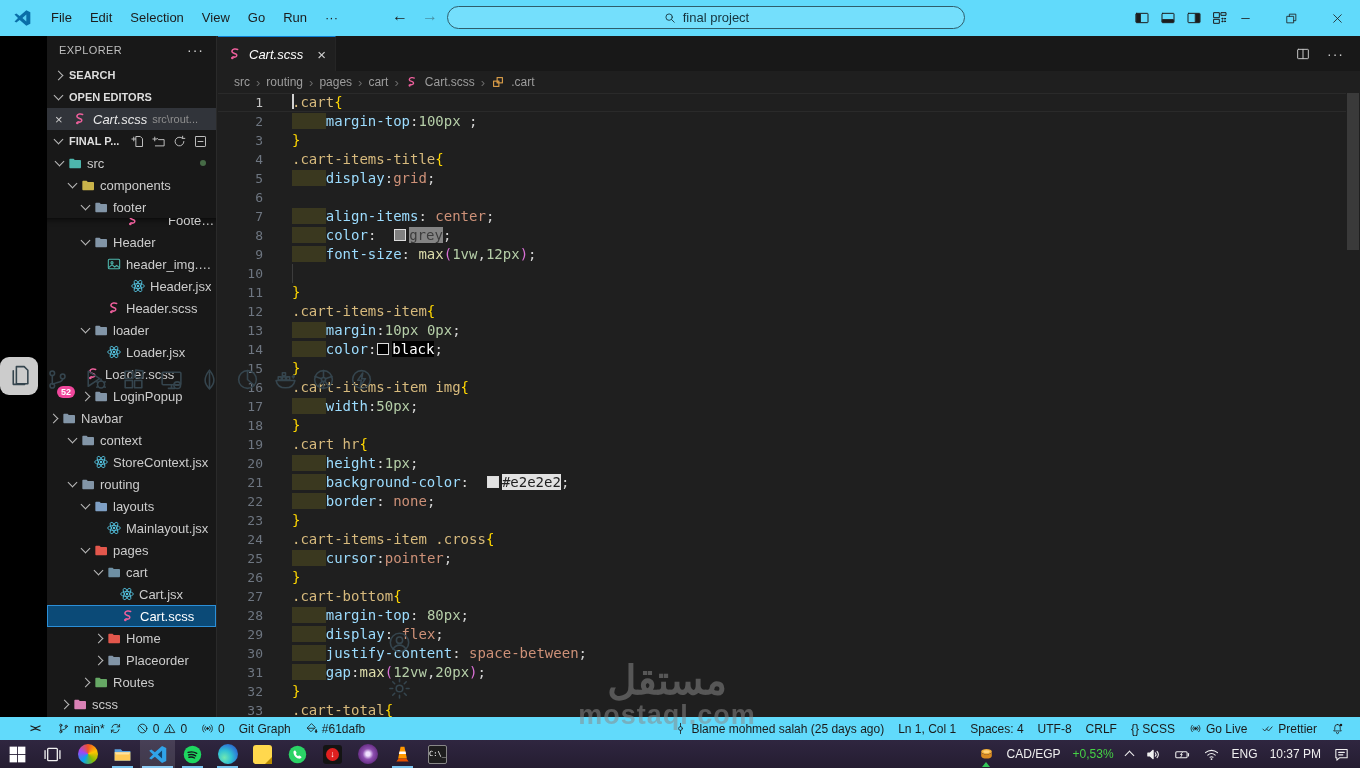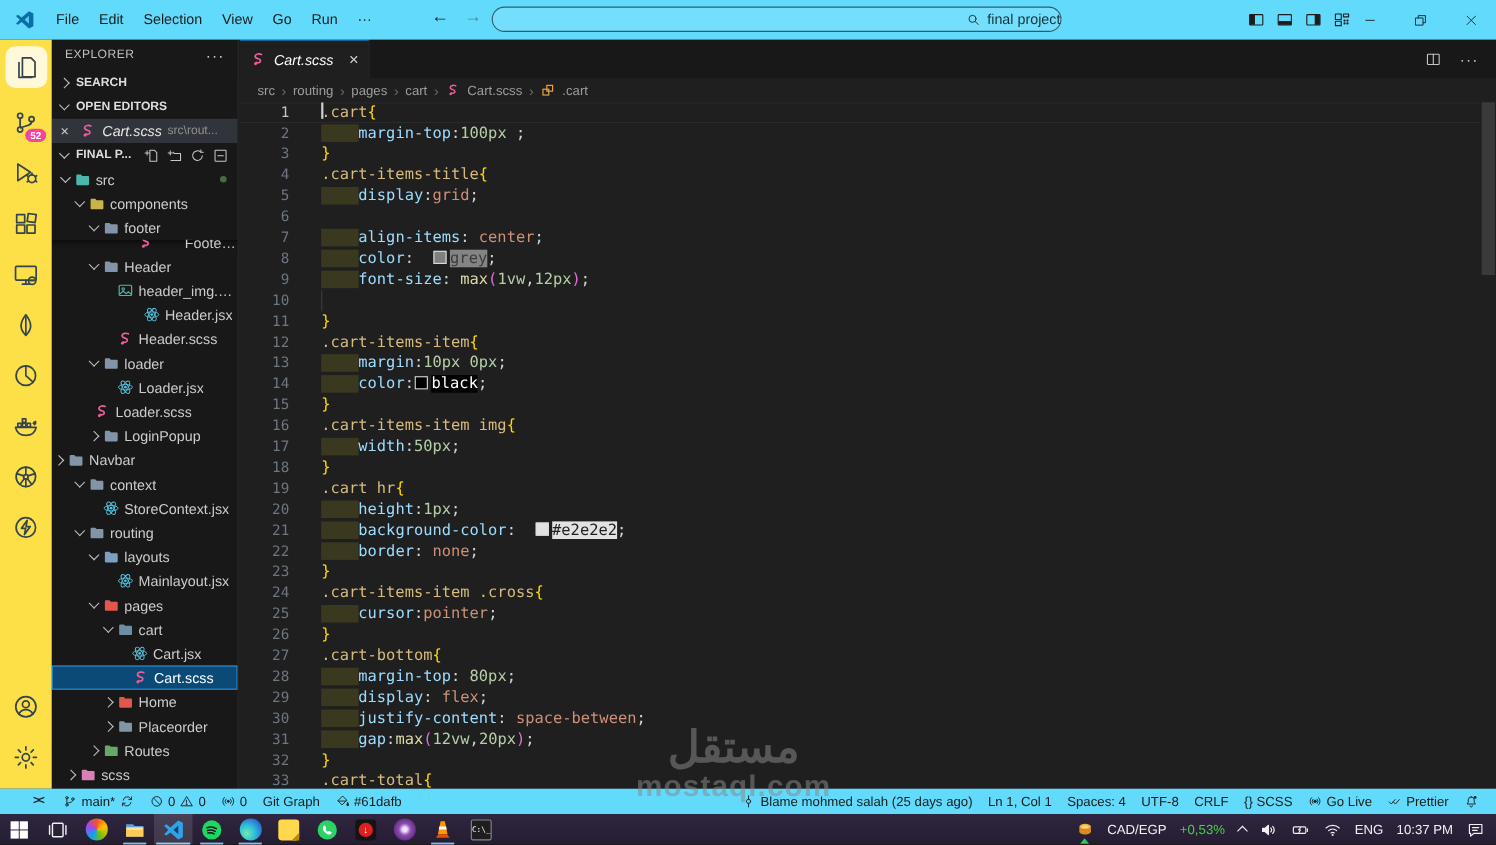--- a/index.html
+++ b/index.html
@@ -8,32 +8,32 @@
 
   
   .titlebar{position:absolute;left:0;top:0;width:100%;height:36px;background:#61dafb;display:flex;align-items:center;color:#1c1c1c;z-index:5}
   .vslogo{width:20px;height:20px;margin:0 10px 0 12px;display:inline-flex}
   .vslogo svg{width:20px;height:20px}
   .menus{display:flex;align-items:center;font-size:13px}
   .menu-item{padding:0 9px;line-height:36px;cursor:default}
   .navarrow{position:absolute;font-size:16px;top:7px;width:24px;text-align:center}
   .navarrow.back{left:388px}
   .navarrow.fwd{left:418px;opacity:.4}
-  .searchbox{position:absolute;left:447px;top:6px;width:518px;height:23px;border:1px solid #2e5d6b;border-radius:12px;background:#74dffc;display:flex;align-items:center;justify-content:flex-end;gap:6px;font-size:13px;color:#15323c}
+  .searchbox{position:absolute;left:447px;top:6px;width:518px;height:23px;border:1px solid #2e5d6b;border-radius:12px;background:#74dffc;display:flex;align-items:center;justify-content:center;gap:6px;font-size:13px;color:#15323c}
   .searchbox .s-ic{width:14px;height:14px;display:inline-flex}
   .searchbox .s-ic svg{width:14px;height:14px}
   .layout-icons{position:absolute;right:132px;top:0;height:36px;display:flex;align-items:center;gap:10px}
   .layout-icons span{width:16px;height:16px;display:inline-flex}
   .layout-icons svg{width:16px;height:16px}
   .winctrl{position:absolute;right:0;top:0;height:36px;display:flex}
   .winbtn{width:46px;height:36px;display:flex;align-items:center;justify-content:center;font-size:15px}
   .winbtn svg{width:13px;height:13px}
 
   
-  .activitybar{position:absolute;left:0;top:36px;width:47px;height:681px;background:#fde047;display:flex;flex-direction:column;align-items:center;padding-top:6px;z-index:4}
+  .activitybar{position:absolute;left:0;top:36px;width:47px;height:681px;background:#000000;display:flex;flex-direction:row;align-items:center;padding-top:6px;z-index:4}
   .ab-item{width:38px;height:46px;display:flex;align-items:center;justify-content:center;color:#35454e;position:relative;flex:none}
   .ab-item svg{width:25px;height:25px}
   .ab-item.active{background:rgba(255,255,255,.8);border-radius:9px;height:38px;margin-bottom:8px}
   .ab-badge{position:absolute;bottom:5px;right:1px;background:#f0479c;color:#fff;font-size:9px;font-weight:700;border-radius:9px;padding:1px 4px;line-height:10px}
   .ab-bottom{margin-top:auto;margin-bottom:6px;display:flex;flex-direction:column;align-items:center}
 
   
   .sidebar{position:absolute;left:47px;top:36px;width:170px;height:681px;background:#181818;color:#cfcfcf;font-size:13px;border-right:1px solid #2a2a2a;overflow:hidden;z-index:3}
   .side-head{height:28px;display:flex;align-items:center;padding:0 12px;font-size:11px;color:#bfbfbf;letter-spacing:.4px}
   .side-head .dots{margin-left:auto;font-size:14px;color:#cfcfcf;letter-spacing:1px}

